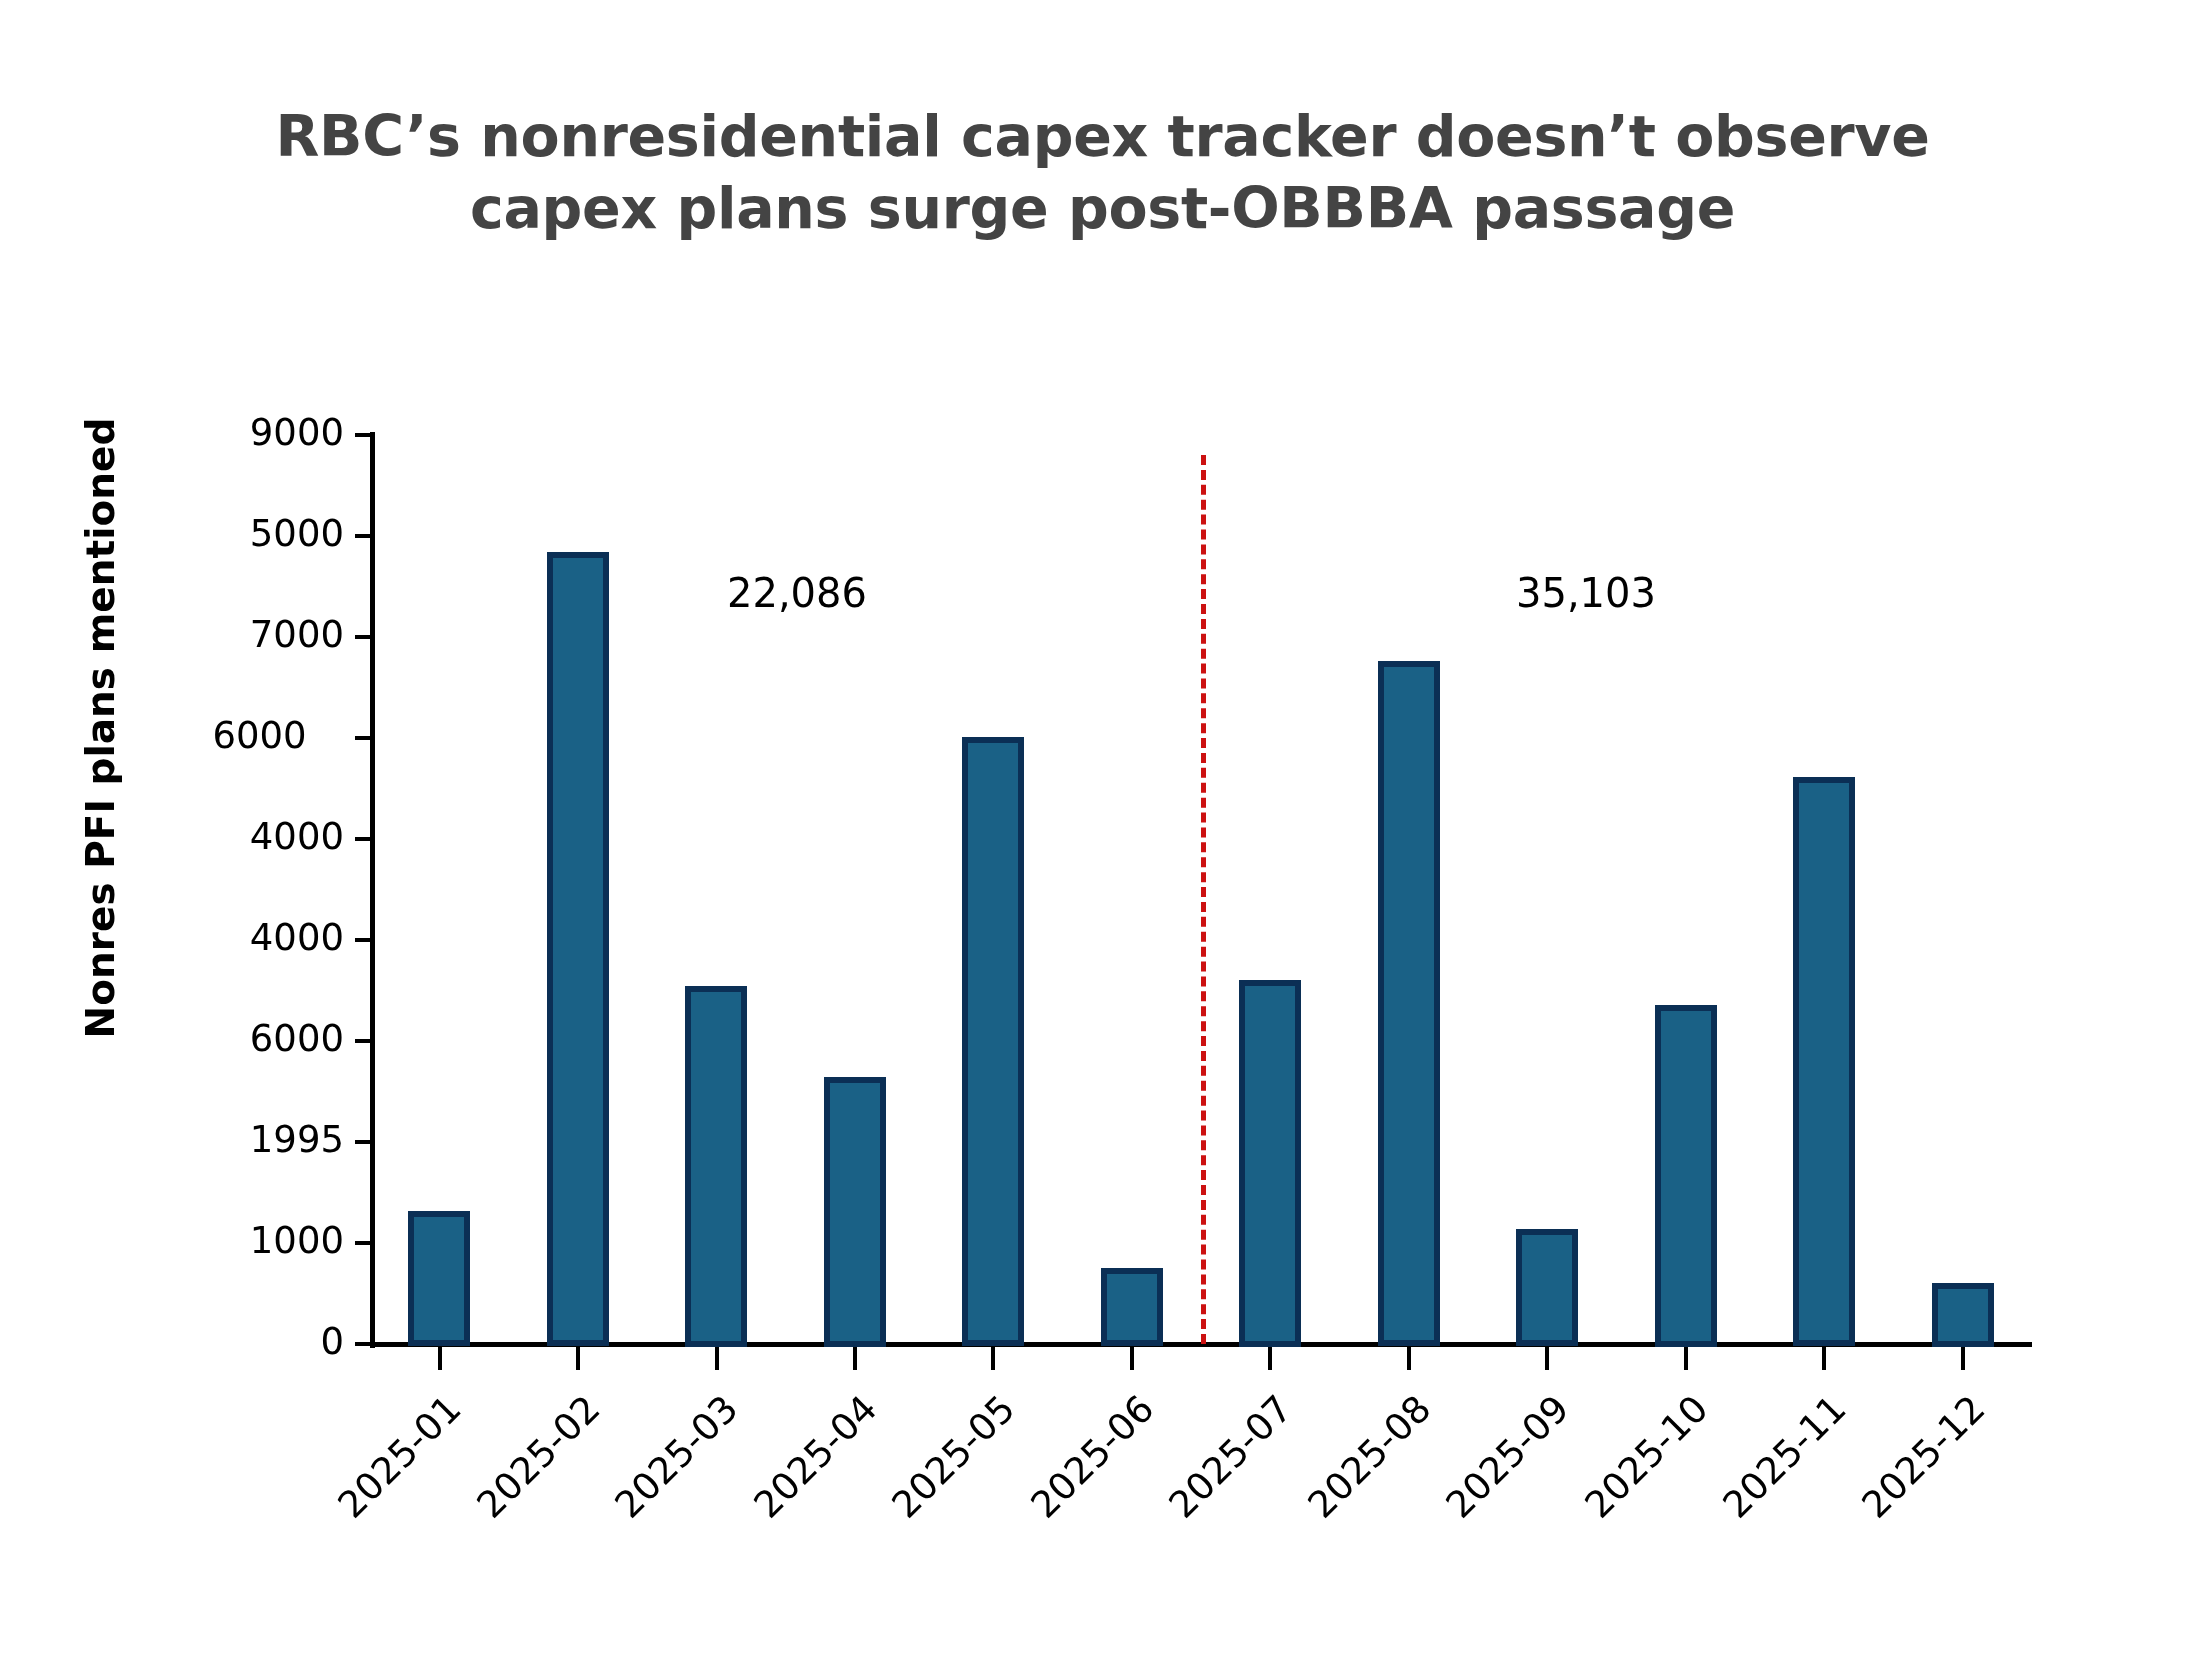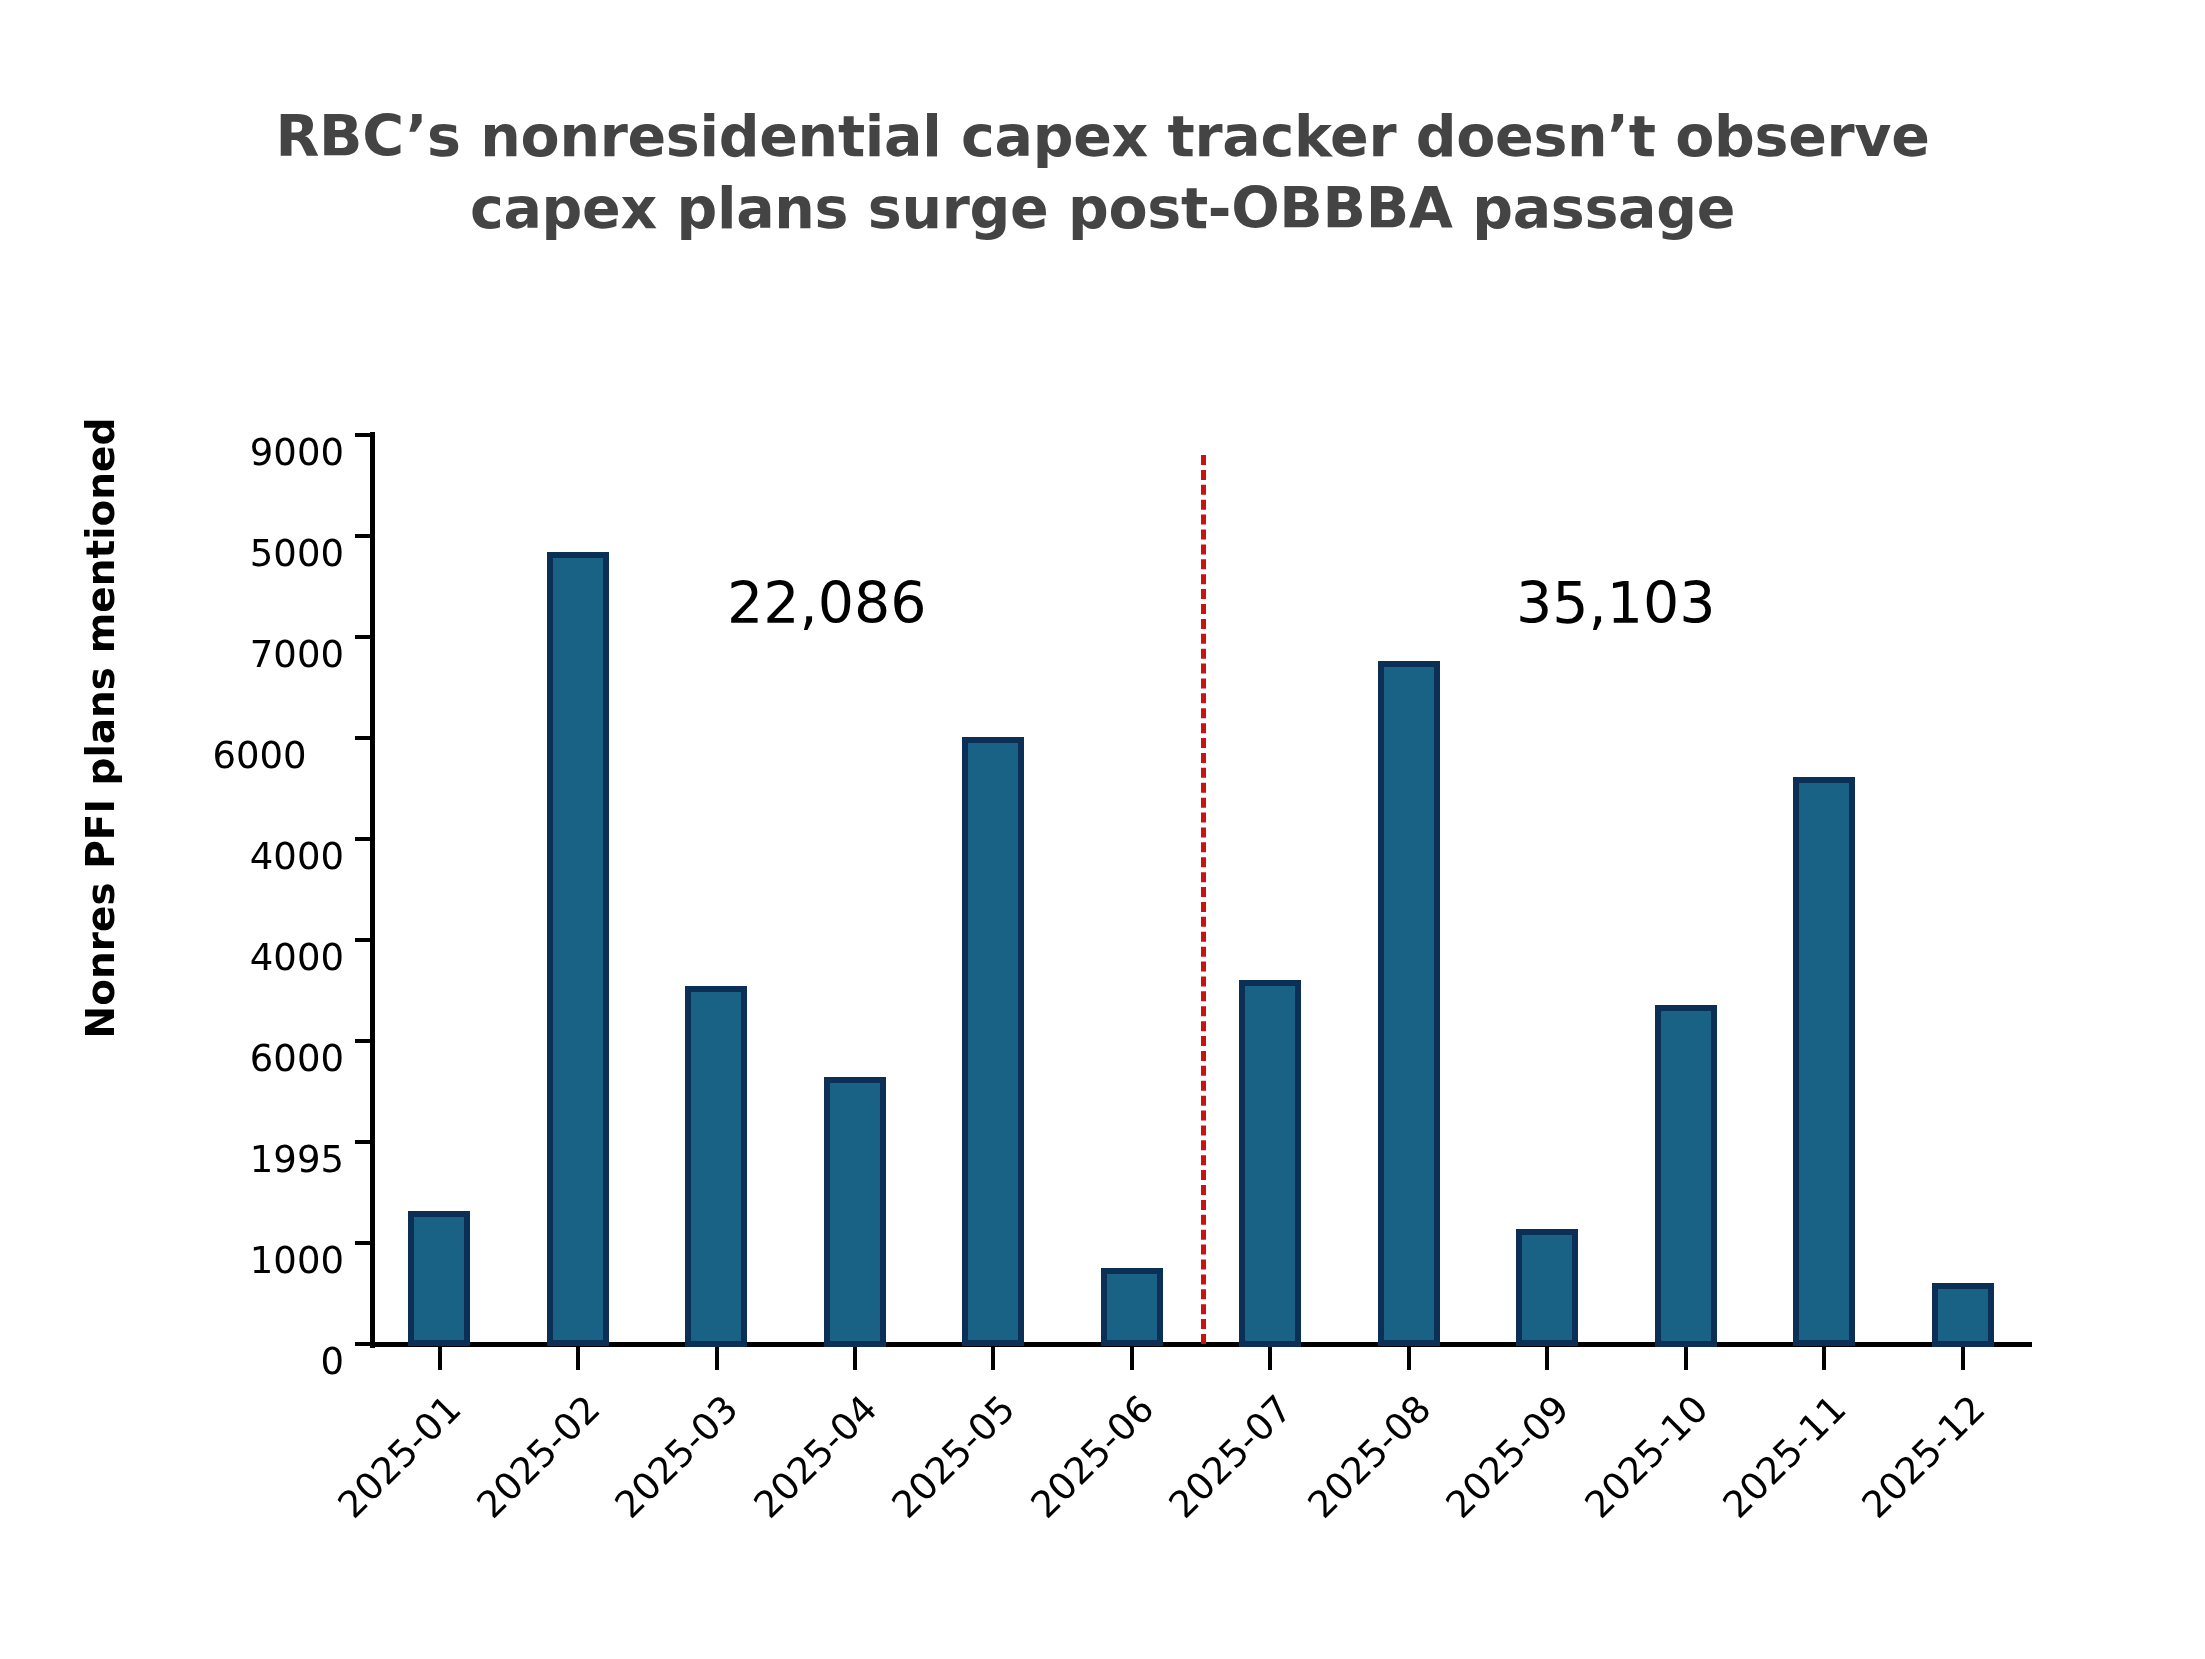--- a/index.html
+++ b/index.html
@@ -58,21 +58,20 @@
     width:16px;height:4.2px;background:#000;
   }
   .ytick-label{
     position:absolute;
     right:2185px;          
     text-align:right;
     font-size:37px;
     font-family:"DejaVu Sans", sans-serif;
     color:#000;
     white-space:nowrap;
-    margin-top:20px;
   }
   .xtick{
     position:absolute;
     top:1347px;
     width:4.2px;height:23px;background:#000;
   }
   .xtick-label{
     position:absolute;
     top:1387px;
     font-size:37px;
@@ -110,21 +109,21 @@
   #divider{
     position:absolute;
     width:0;
     border-left:5.3px dashed #cc1111;
   }
 
   
   .sum-annotation{
     position:absolute;
     font-family:"DejaVu Sans", sans-serif;
-    font-size:57px;
+    font-size:40px;
     color:#000;
     white-space:nowrap;
   }
 </style>
 </head>
 <body>
 
 <div id="figure">
 
   <div id="title-block">

